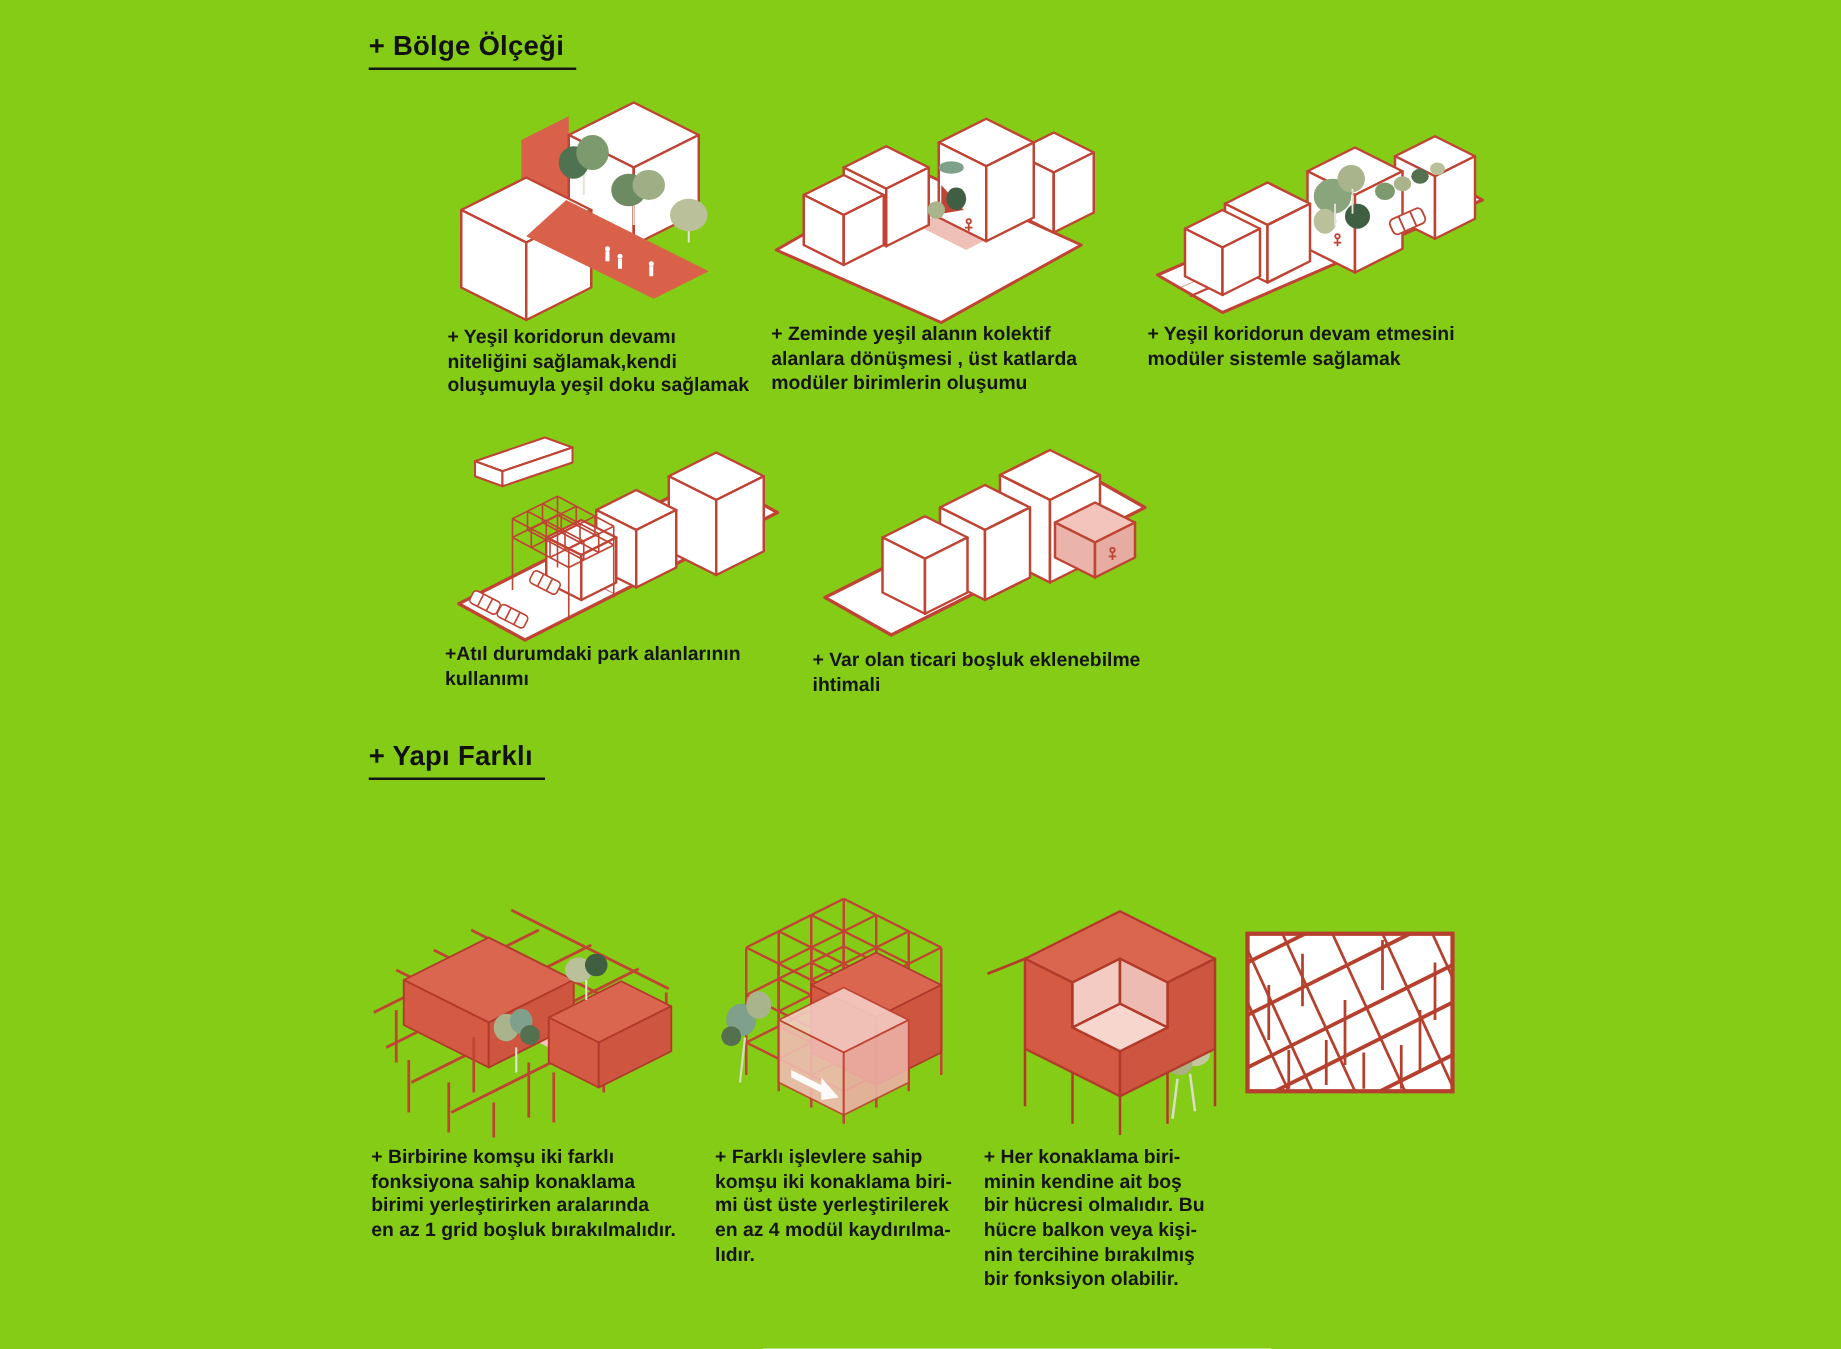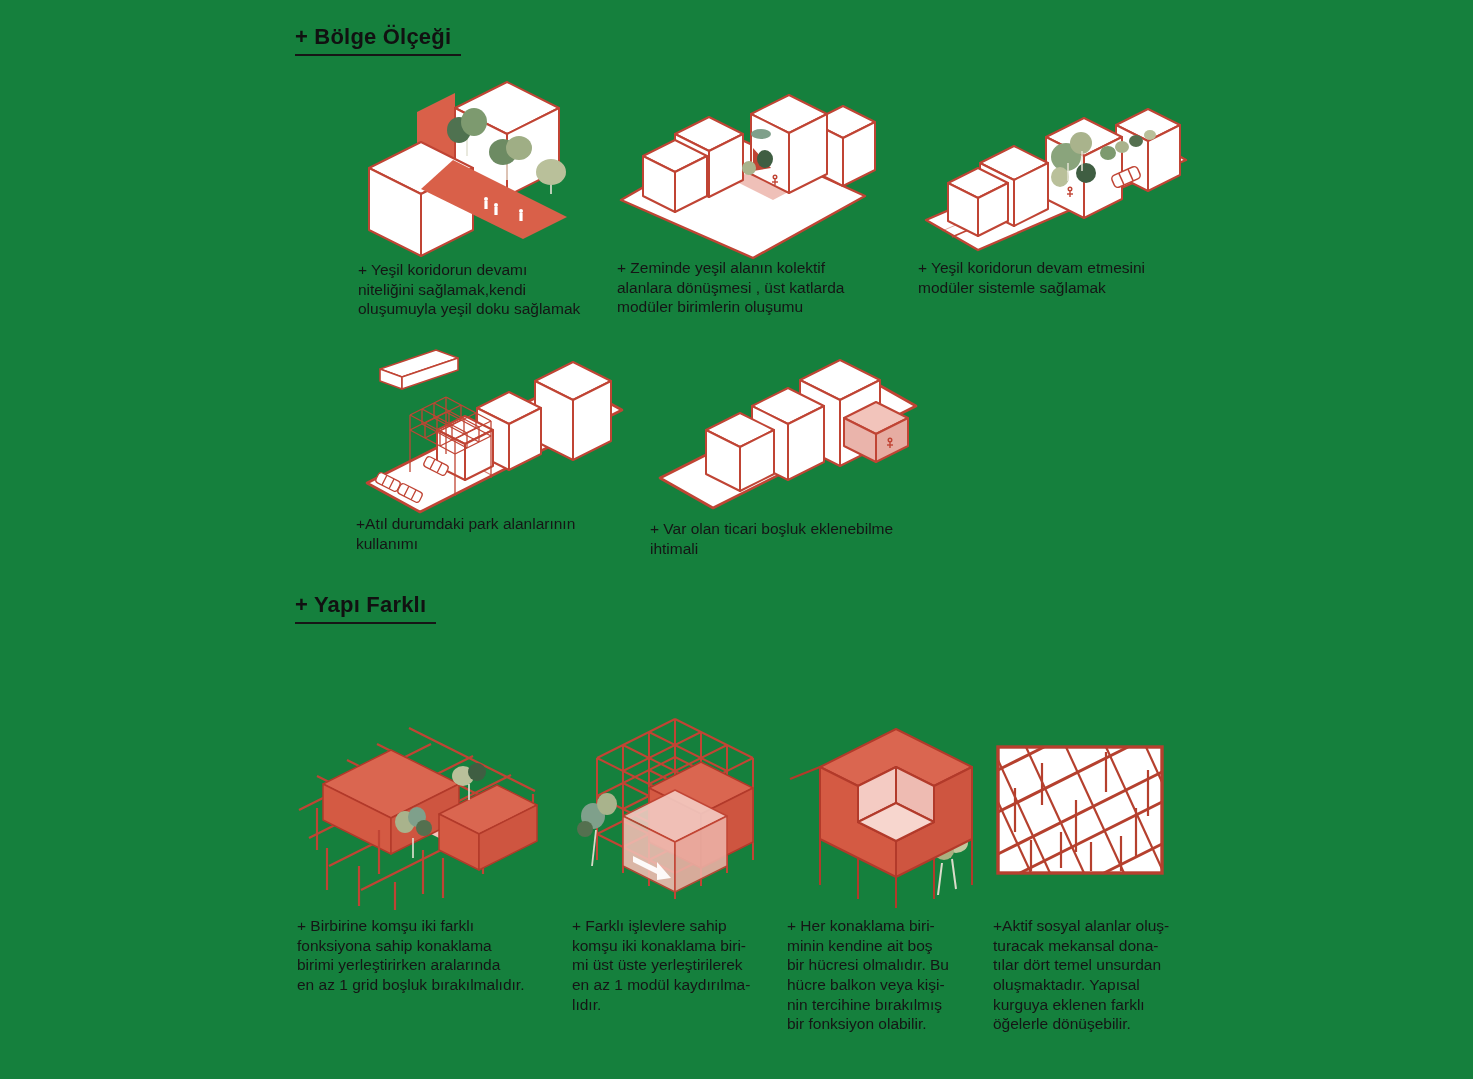--- a/index.html
+++ b/index.html
@@ -1,25 +1,25 @@
 <!DOCTYPE html>
 <html><head>
 <meta charset="utf-8">
 <style>
   html,body{margin:0;padding:0;background:#ffffff;}
   .canvas{
-    position:relative;width:1473px;height:1079px;background:#15803d;overflow:hidden;
+    position:relative;width:1473px;height:1079px;background:#84cc16;overflow:hidden;
     font-family:"Liberation Sans","DejaVu Sans",sans-serif;color:#1a1a1a;
   }
   .heading{
     position:absolute;margin:0;font-size:22px;font-weight:bold;letter-spacing:0.2px;
     border-bottom:2.5px solid #161616;padding:0 10px 4px 0;white-space:nowrap;color:#111;
   }
   .caption{
-    position:absolute;margin:0;font-size:15.5px;font-weight:normal;line-height:1.27;
+    position:absolute;margin:0;font-size:15.5px;font-weight:bold;line-height:1.27;
     white-space:pre-line;color:#151515;
   }
   .diag{position:absolute;margin:0;}
   .diag svg{display:block;}
 </style>
 </head>
 <body>
 
 <div class="canvas">
 
@@ -430,28 +430,22 @@
     </svg>
   </figure>
 
   <p class="caption" style="left:297px;top:916px">+ Birbirine komşu iki farklı
 fonksiyona sahip konaklama
 birimi yerleştirirken aralarında
 en az 1 grid boşluk bırakılmalıdır.</p>
   <p class="caption" style="left:572px;top:916px">+ Farklı işlevlere sahip
 komşu iki konaklama biri-
 mi üst üste yerleştirilerek
-en az 1 modül kaydırılma-
+en az 4 modül kaydırılma-
 lıdır.</p>
   <p class="caption" style="left:787px;top:916px">+ Her konaklama biri-
 minin kendine ait boş
 bir hücresi olmalıdır. Bu
 hücre balkon veya kişi-
 nin tercihine bırakılmış
 bir fonksiyon olabilir.</p>
-  <p class="caption" style="left:993px;top:916px">+Aktif sosyal alanlar oluş-
-turacak mekansal dona-
-tılar dört temel unsurdan
-oluşmaktadır. Yapısal
-kurguya eklenen farklı
-öğelerle dönüşebilir.</p>
 
 </div>
 
 </body></html>

